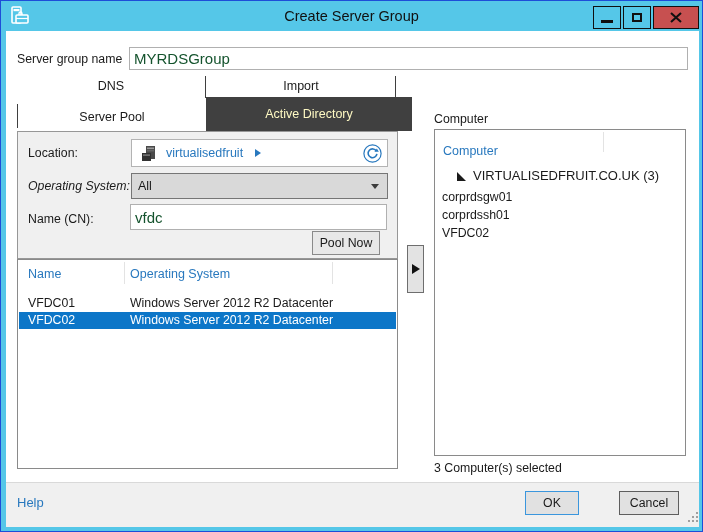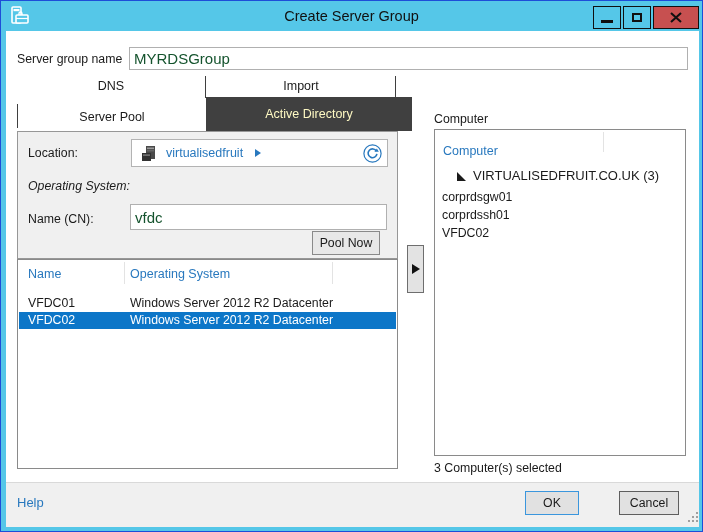--- a/index.html
+++ b/index.html
@@ -148,20 +148,24 @@
       <span class="loc-link">virtualisedfruit</span>
       <span class="crumb"></span>
       <svg class="refresh" viewBox="0 0 19 19">
         <circle cx="9.5" cy="9.5" r="8.6" fill="#fff" stroke="#2878be" stroke-width="1.2"></circle>
         <path d="M13.4 7.2 A4.4 4.4 0 1 0 13.9 9.8" fill="none" stroke="#2878be" stroke-width="1.6"></path>
         <polygon points="11.4,7.8 15.8,7.8 13.9,4.4" fill="#2878be"></polygon>
       </svg>
     </div>
 
     <span class="lbl" style="left:10px; top:47px;font-style:italic;">Operating System:</span>
+    <div class="combo">
+      <span>All</span>
+      <span class="combo-arrow"></span>
+    </div>
 
     <span class="lbl" style="left:10px; top:80px;">Name (CN):</span>
   </div>
   <input class="txt" id="cnname" style="position: absolute;" value="vfdc">
   <button class="btn findnow">Pool Now</button>
 
   <div class="list results">
     <span class="colhead" style="left:10px; top:7px;">Name</span>
     <span class="colhead" style="left:112px; top:7px;">Operating System</span>
     <div class="colsep" style="left:106px; top:2px; height:22px;"></div>

